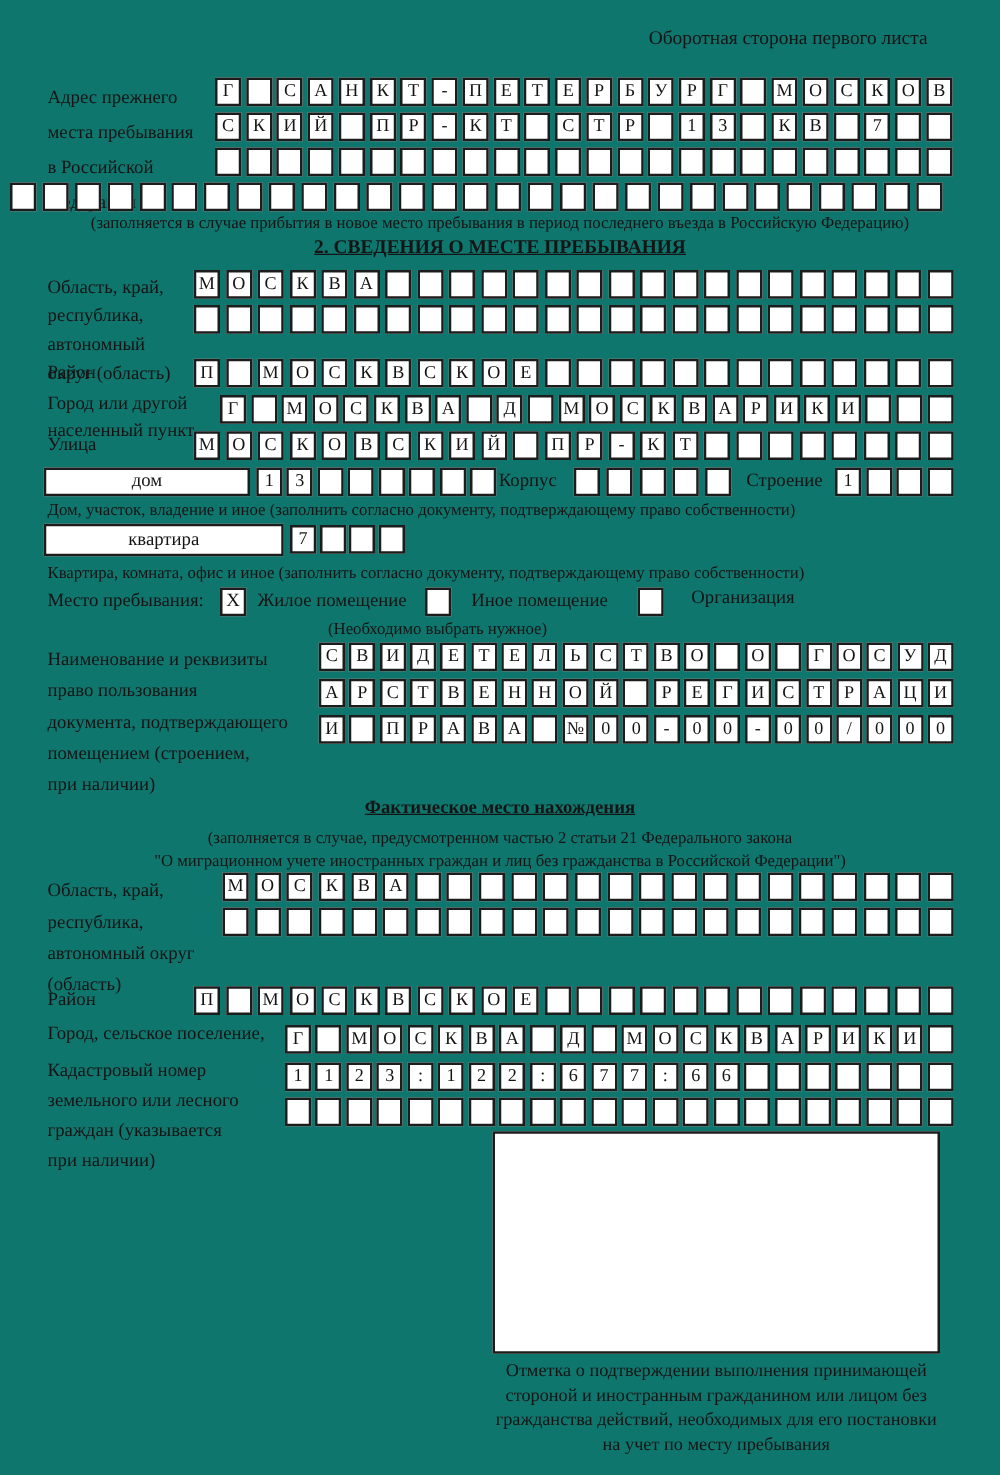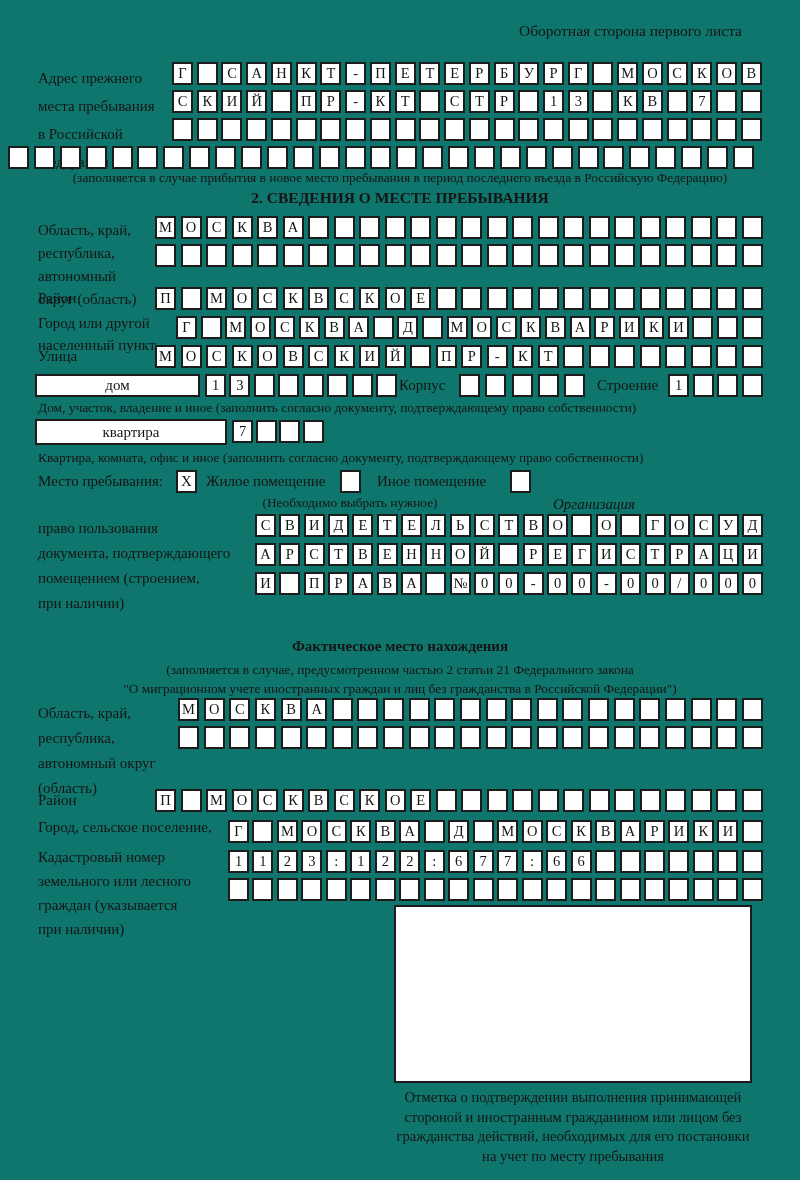--- a/index.html
+++ b/index.html
@@ -5,21 +5,21 @@
   html,body{margin:0;padding:0;background:#ffffff;}
   .page{
     position:relative;width:800px;height:1180px;background:#0f766e;overflow:hidden;
     font-family:"Liberation Serif","DejaVu Serif",serif;color:#141414;
   }
   .abs{position:absolute;}
   .center{left:0;width:800px;text-align:center;}
   .label{font-size:15px;white-space:nowrap;}
   .lines div{white-space:nowrap;}
   .note{font-size:13.4px;white-space:nowrap;}
-  .title{font-size:15.5px;font-weight:bold;}
+  .title{font-size:15.5px;font-weight:bold;text-decoration:underline;}
   .cells{position:absolute;display:flex;justify-content:space-between;}
   .cell{
     flex:none;width:21px;height:23px;box-sizing:border-box;border:2px solid #1c1c1c;
     display:flex;align-items:center;justify-content:center;
     font-size:14.5px;line-height:1;background:#fff;
   }
   .wbox{
     position:absolute;box-sizing:border-box;border:2px solid #1c1c1c;background:#fff;
     display:flex;align-items:center;justify-content:center;font-size:15px;
   }
@@ -343,24 +343,25 @@
       <div class="cell"></div>
     </div>
   <div class="abs note" style="left:38px;top:450px;">Квартира, комната, офис и иное (заполнить согласно документу, подтверждающему право собственности)</div>
 
   <div class="abs label" style="left:38px;top:473px;">Место пребывания:</div>
   <div class="cb" style="left:176px;top:470px;">X</div>
   <div class="abs label" style="left:206px;top:473px;">Жилое помещение</div>
   <div class="cb" style="left:340px;top:470px;"></div>
   <div class="abs label" style="left:377px;top:473px;">Иное помещение</div>
   <div class="cb" style="left:510px;top:470px;"></div>
-  <div class="abs label" style="left:553px;top:496px;font-style:italic;">Организация</div>
+  <div class="abs label" style="left:553px;top:470px;">Организация</div>
   <div class="abs note" style="left:160px;top:495px;width:380px;text-align:center;">(Необходимо выбрать нужное)</div>
 
   <div class="abs label lines" style="left:38px;top:516px;line-height:25px;">
+      <div>Наименование и реквизиты</div>
       <div>право пользования</div>
       <div>документа, подтверждающего</div>
       <div>помещением (строением,</div>
       <div>при наличии)</div>
     </div>
   <div class="cells" style="left:255px;top:514px;width:508px;">
       <div class="cell">С</div>
       <div class="cell">В</div>
       <div class="cell">И</div>
       <div class="cell">Д</div>

